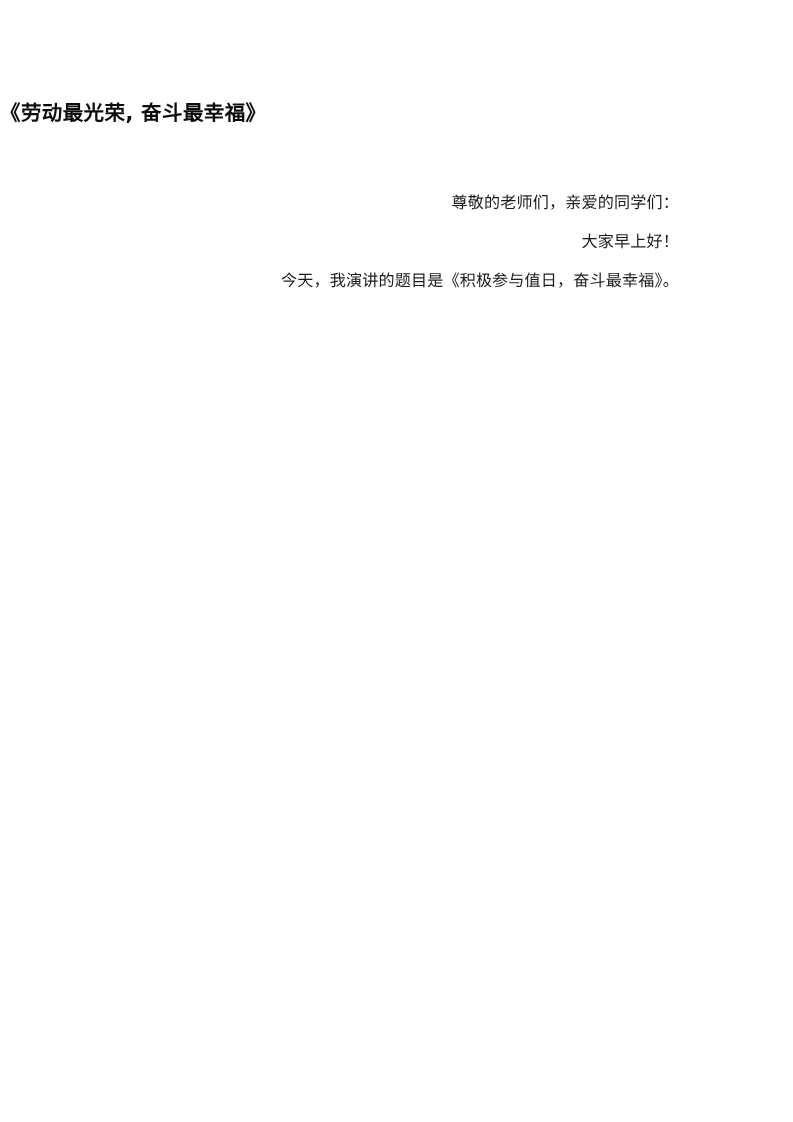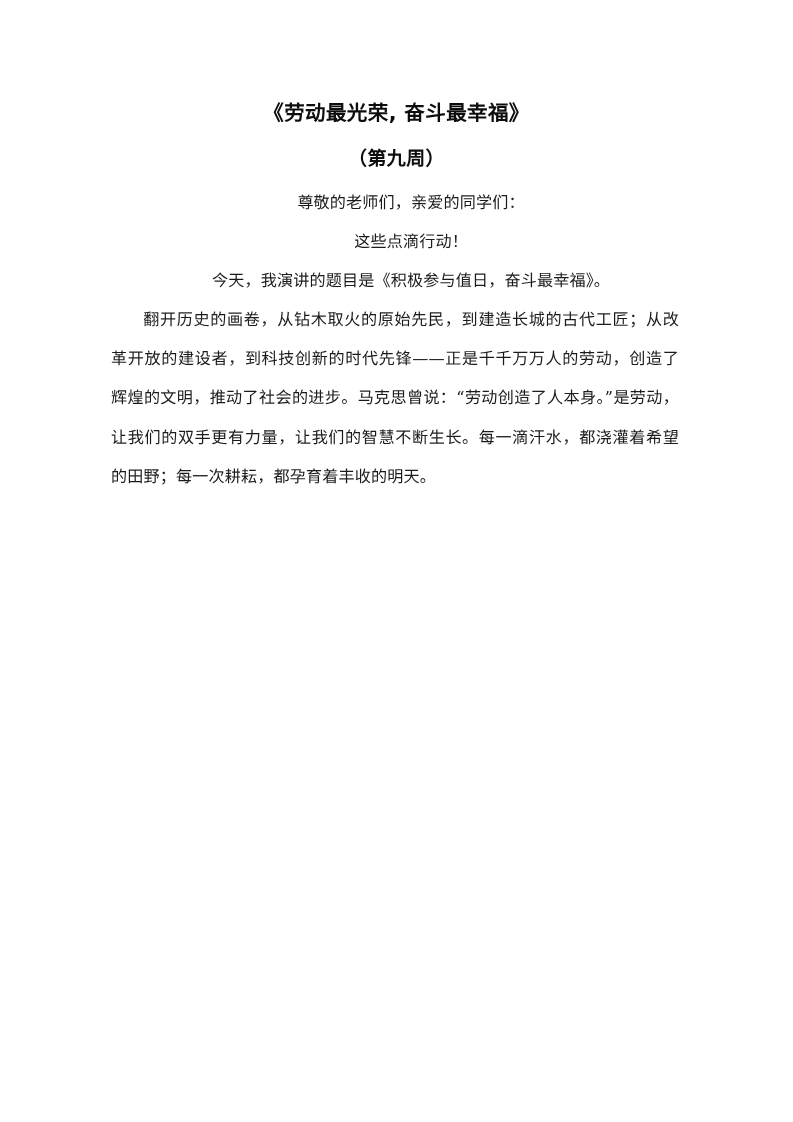--- a/index.html
+++ b/index.html
@@ -16,21 +16,20 @@
     overflow: hidden;
     font-family: "DejaVu Serif", "Liberation Serif", serif;
   }
 
   
   .title-block {
     position: absolute;
     left: 0;
     top: 98px;
     width: 793px;
-    text-align: center;
   }
   .doc-title {
     font-family: "DejaVu Sans", "Liberation Sans", sans-serif;
     font-weight: 700;
     font-size: 20.5px;
     line-height: 30px;
     color: #0d0d0d;
     letter-spacing: 0.4px;
     white-space: nowrap;
   }
@@ -66,33 +65,31 @@
   .para + .para {
     margin-top: 0;
   }
   .para.indent {
     text-indent: 2em;
   }
   .para.salutation,
   .para.greeting,
   .para.topic {
     text-indent: 2em;
-    text-align: center;
+    text-align: right;
   }
 </style>
 </head>
 <body>
 
 <div class="page">
 
   <div class="title-block">
     <div class="doc-title">《劳动最光荣, 奋斗最幸福》</div>
-    <div class="doc-subtitle">（第九周）</div>
   </div>
 
   <div class="body-block">
     <p class="para salutation">尊敬的老师们，亲爱的同学们：</p>
-    <p class="para greeting">这些点滴行动！</p>
+    <p class="para greeting">大家早上好！</p>
     <p class="para topic">今天，我演讲的题目是《积极参与值日，奋斗最幸福》。</p>
-    <p class="para indent">翻开历史的画卷，从钻木取火的原始先民，到建造长城的古代工匠；从改革开放的建设者，到科技创新的时代先锋——正是千千万万人的劳动，创造了辉煌的文明，推动了社会的进步。马克思曾说：“劳动创造了人本身。”是劳动，让我们的双手更有力量，让我们的智慧不断生长。每一滴汗水，都浇灌着希望的田野；每一次耕耘，都孕育着丰收的明天。</p>
   </div>
 
 </div>
 
 </body></html>

